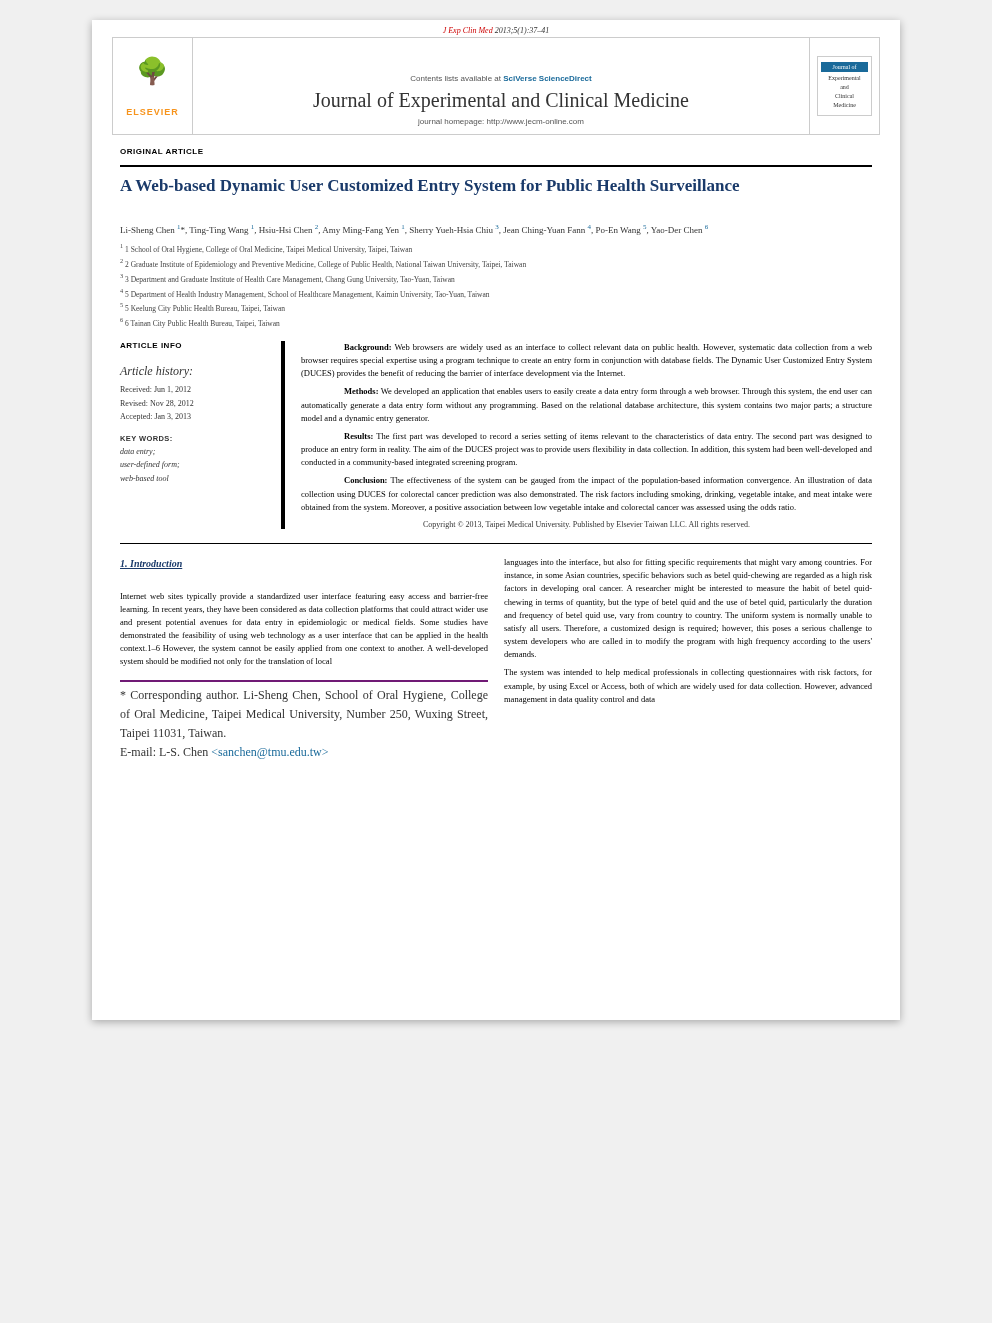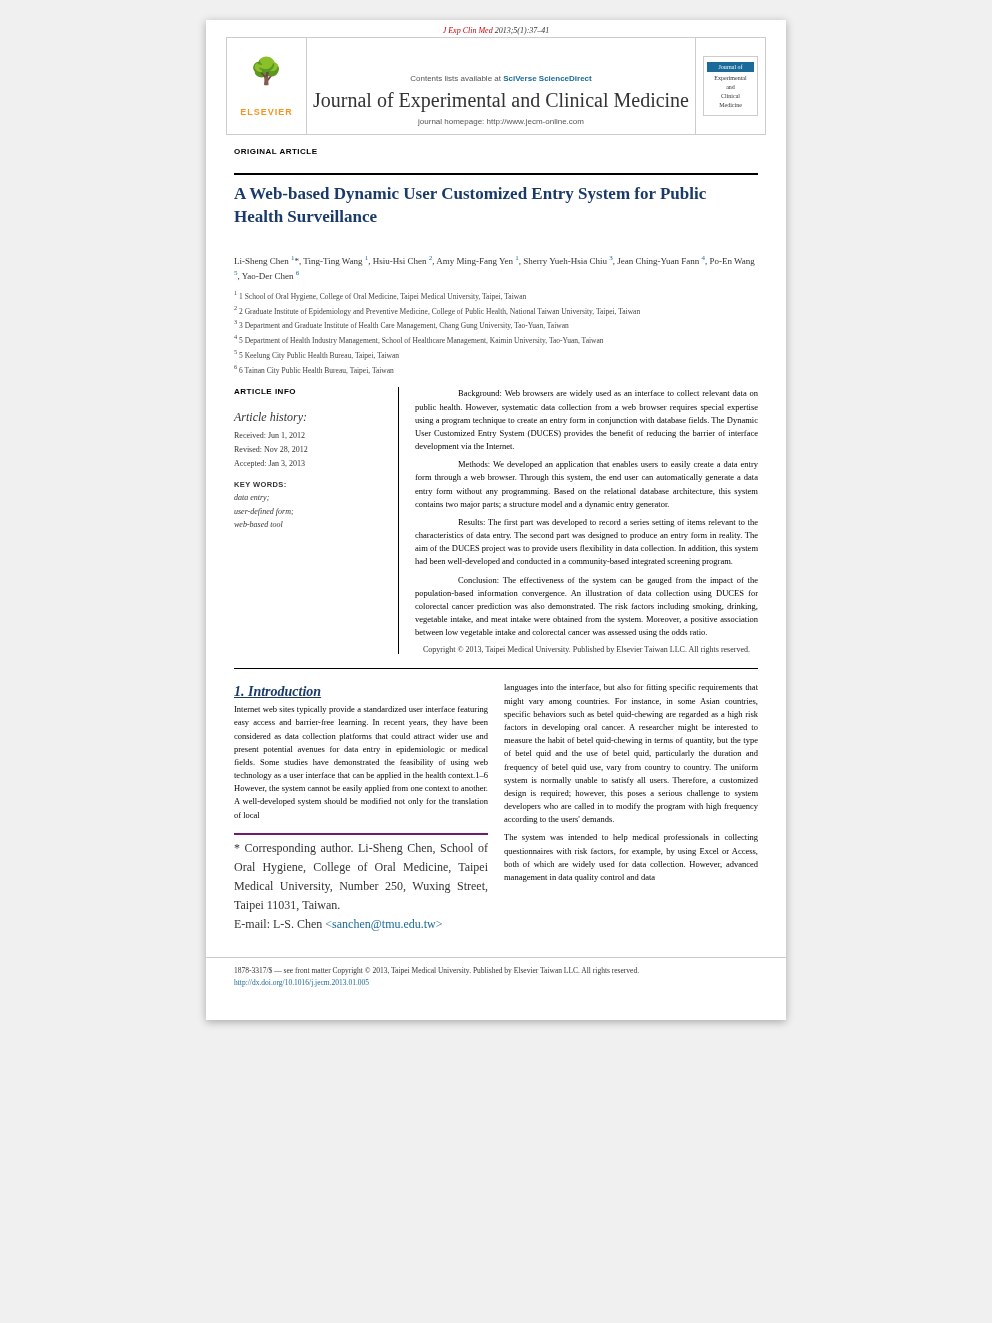--- a/index.html
+++ b/index.html
@@ -7,21 +7,21 @@
       background: #f0f0f0;
       font-family: 'Times New Roman', Times, serif;
       font-size: 10px;
       color: #000;
       display: flex;
       justify-content: center;
       padding: 20px 0;
     }
     .page {
       background: #fff;
-      width: 580px;
+      width: 808px;
       min-height: 1000px;
       padding: 0;
       box-shadow: 0 2px 8px rgba(0,0,0,0.3);
     }
     
     .journal-ref {
       text-align: center;
       font-size: 8px;
       color: #333;
       padding: 6px 0 2px 0;
@@ -125,21 +125,21 @@
     }
     
     .article-content {
       padding: 12px 28px;
     }
     .original-article-label {
       font-size: 8px;
       font-weight: bold;
       letter-spacing: 0.5px;
       border-bottom: 2px solid #000;
-      padding-bottom: 17px;
+      padding-bottom: 9px;
       margin-bottom: 8px;
       text-transform: uppercase;
       font-family: Arial, sans-serif;
     }
     .article-title {
       font-size: 17px;
       font-weight: bold;
       color: #1a3a6a;
       line-height: 1.35;
       margin-bottom: 10px;
@@ -164,21 +164,21 @@
     .affiliations p { margin-bottom: 1px; }
     
     .two-col {
       display: flex;
       gap: 16px;
       margin-top: 8px;
     }
     .col-left {
       width: 165px;
       flex-shrink: 0;
-      border-right: 1px solid #000000;
+      border-right: 4px solid #000000;
       padding-right: 10px;
     }
     .col-right {
       flex: 1;
     }
     .article-info-title {
       font-size: 8px;
       font-weight: bold;
       letter-spacing: 0.5px;
       text-transform: uppercase;
@@ -215,21 +215,21 @@
     }
     
     .abstract-para {
       font-size: 8.5px;
       line-height: 1.55;
       color: #000;
       margin-bottom: 5px;
       text-align: justify;
     }
     .abstract-para .section-label {
-      font-weight: normal;
+      font-weight: bold;
       padding-left: 43px;
     }
     .copyright-line {
       font-size: 8px;
       color: #333;
       text-align: center;
       margin-top: 6px;
     }
     
     .section-divider {
@@ -244,25 +244,25 @@
       margin-top: 4px;
     }
     .body-col {
       flex: 1;
       font-size: 8.5px;
       line-height: 1.55;
       text-align: justify;
       color: #000;
     }
     .section-heading {
-      font-size: 14px;
+      font-size: 10px;
       font-weight: bold;
       color: #1a3a6a;
       text-decoration: underline;
-      margin-bottom: 0;
+      margin-bottom: 18px;
       font-style: italic;
     }
     .body-col p {
       margin-bottom: 5px;
     }
     .footnote-area {
       border-top: 2px solid #701a75;
       margin-top: 11px;
       padding-top: 4px;
       font-size: 12px;
@@ -402,20 +402,14 @@
       </div>
 
       <div class="body-col">
         <p>languages into the interface, but also for fitting specific requirements that might vary among countries. For instance, in some Asian countries, specific behaviors such as betel quid-chewing are regarded as a high risk factors in developing oral cancer. A researcher might be interested to measure the habit of betel quid-chewing in terms of quantity, but the type of betel quid and the use of betel quid, particularly the duration and frequency of betel quid use, vary from country to country. The uniform system is normally unable to satisfy all users. Therefore, a customized design is required; however, this poses a serious challenge to system developers who are called in to modify the program with high frequency according to the users' demands.</p>
         <p>The system was intended to help medical professionals in collecting questionnaires with risk factors, for example, by using Excel or Access, both of which are widely used for data collection. However, advanced management in data quality control and data</p>
       </div>
 
     </div>
   </div>
 
-  <div class="page-footer">
-    <div class="footer-issn">1878-3317/$ — see front matter Copyright © 2013, Taipei Medical University. Published by Elsevier Taiwan LLC. All rights reserved.</div>
-    <div class="footer-doi">
-      <span style="color:#1a6a9a;">http://dx.doi.org/10.1016/j.jecm.2013.01.005</span>
-    </div>
-  </div>
 
 </div>
 
 </body></html>

